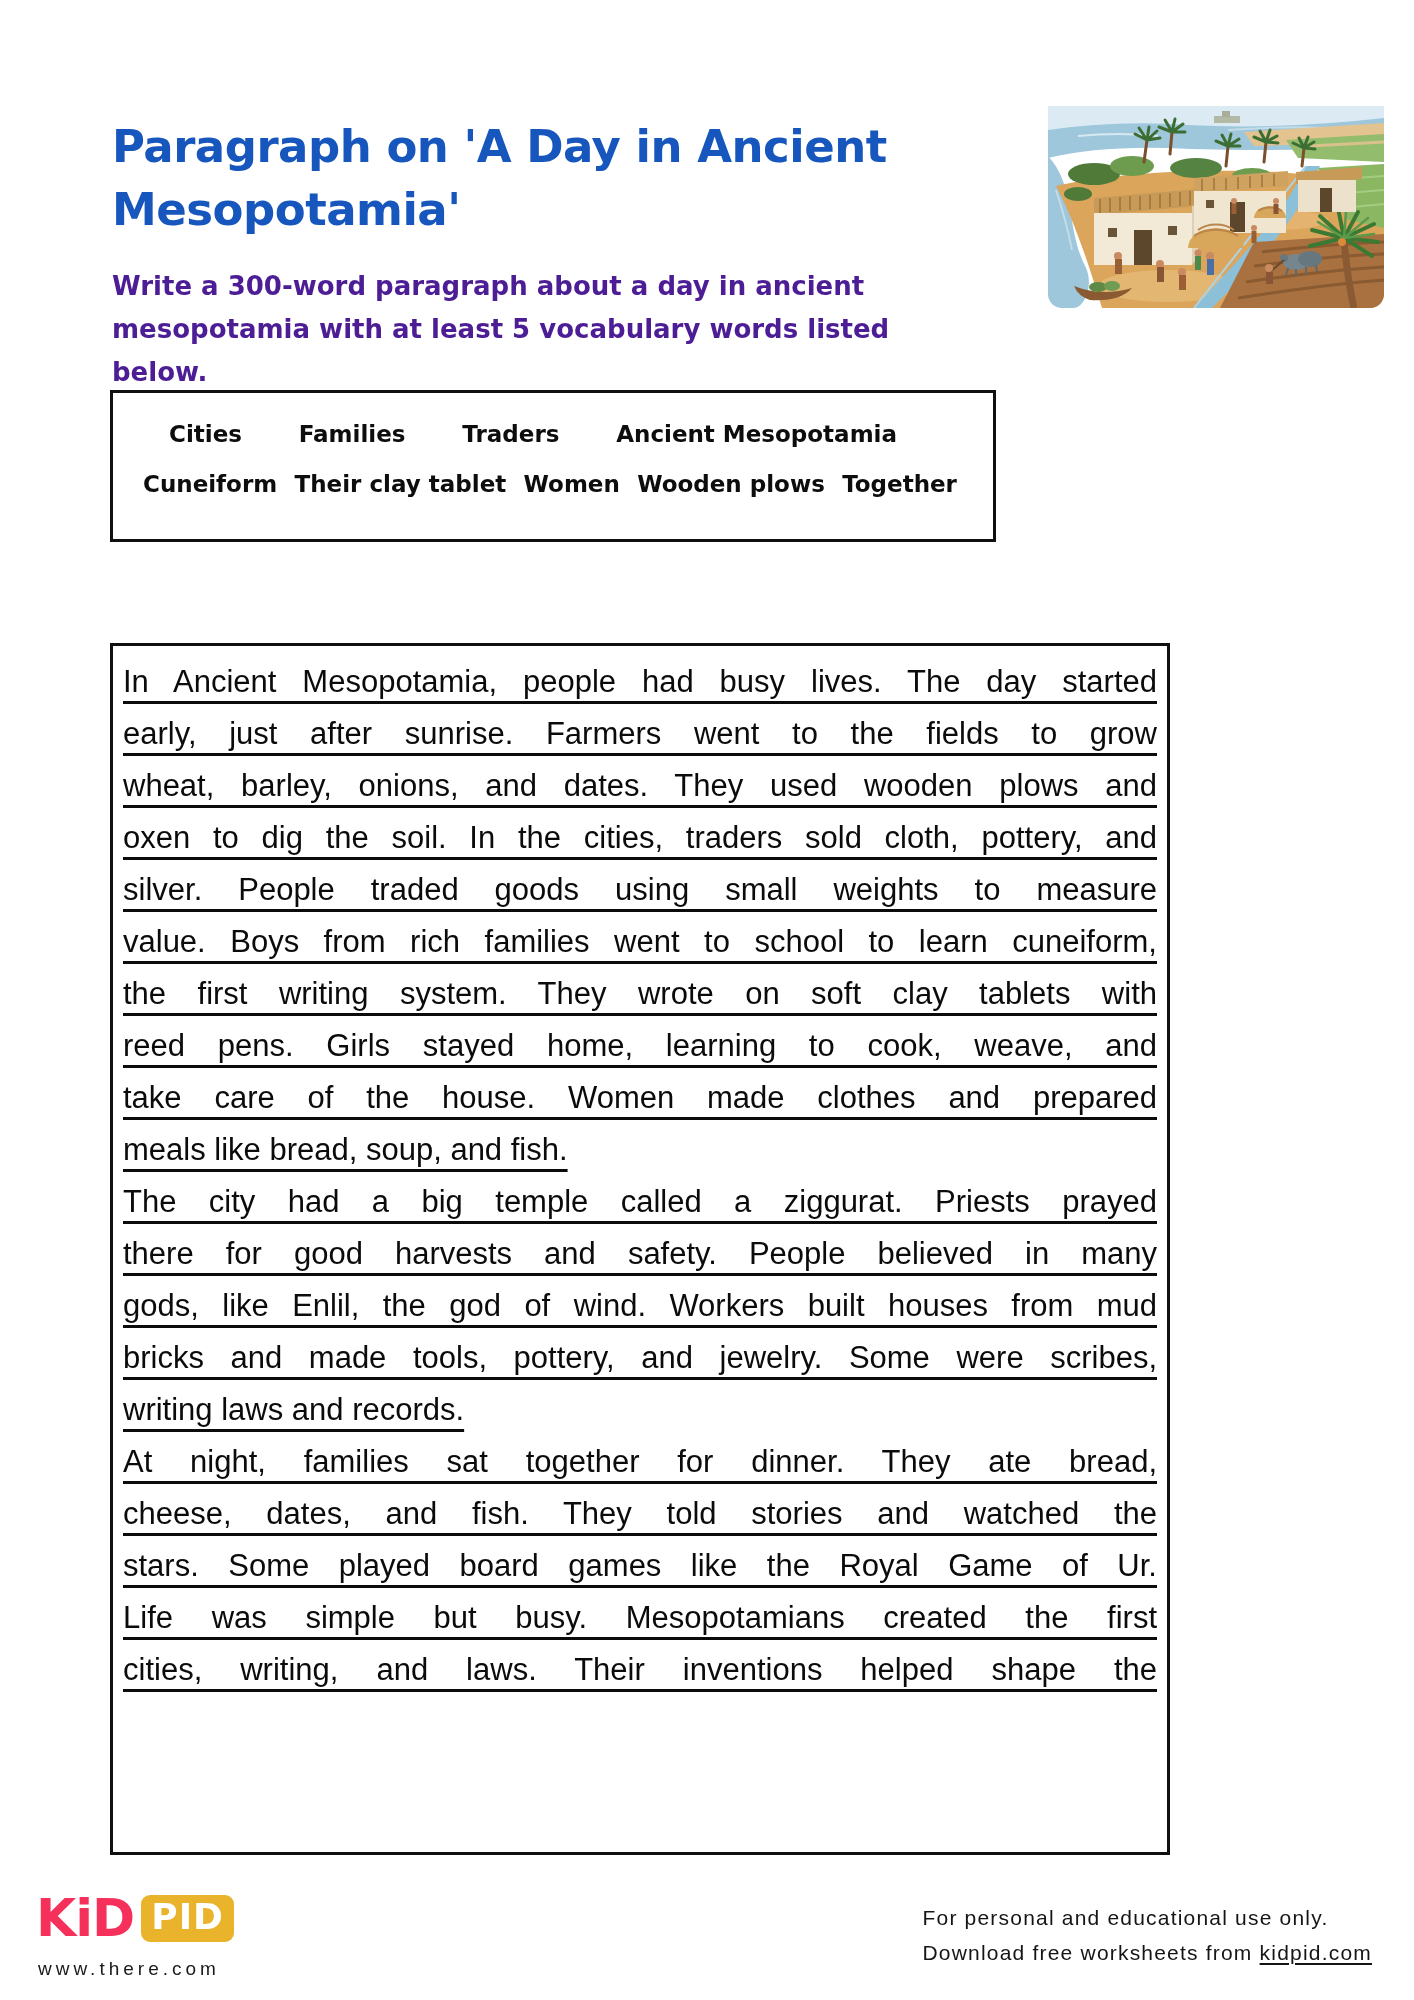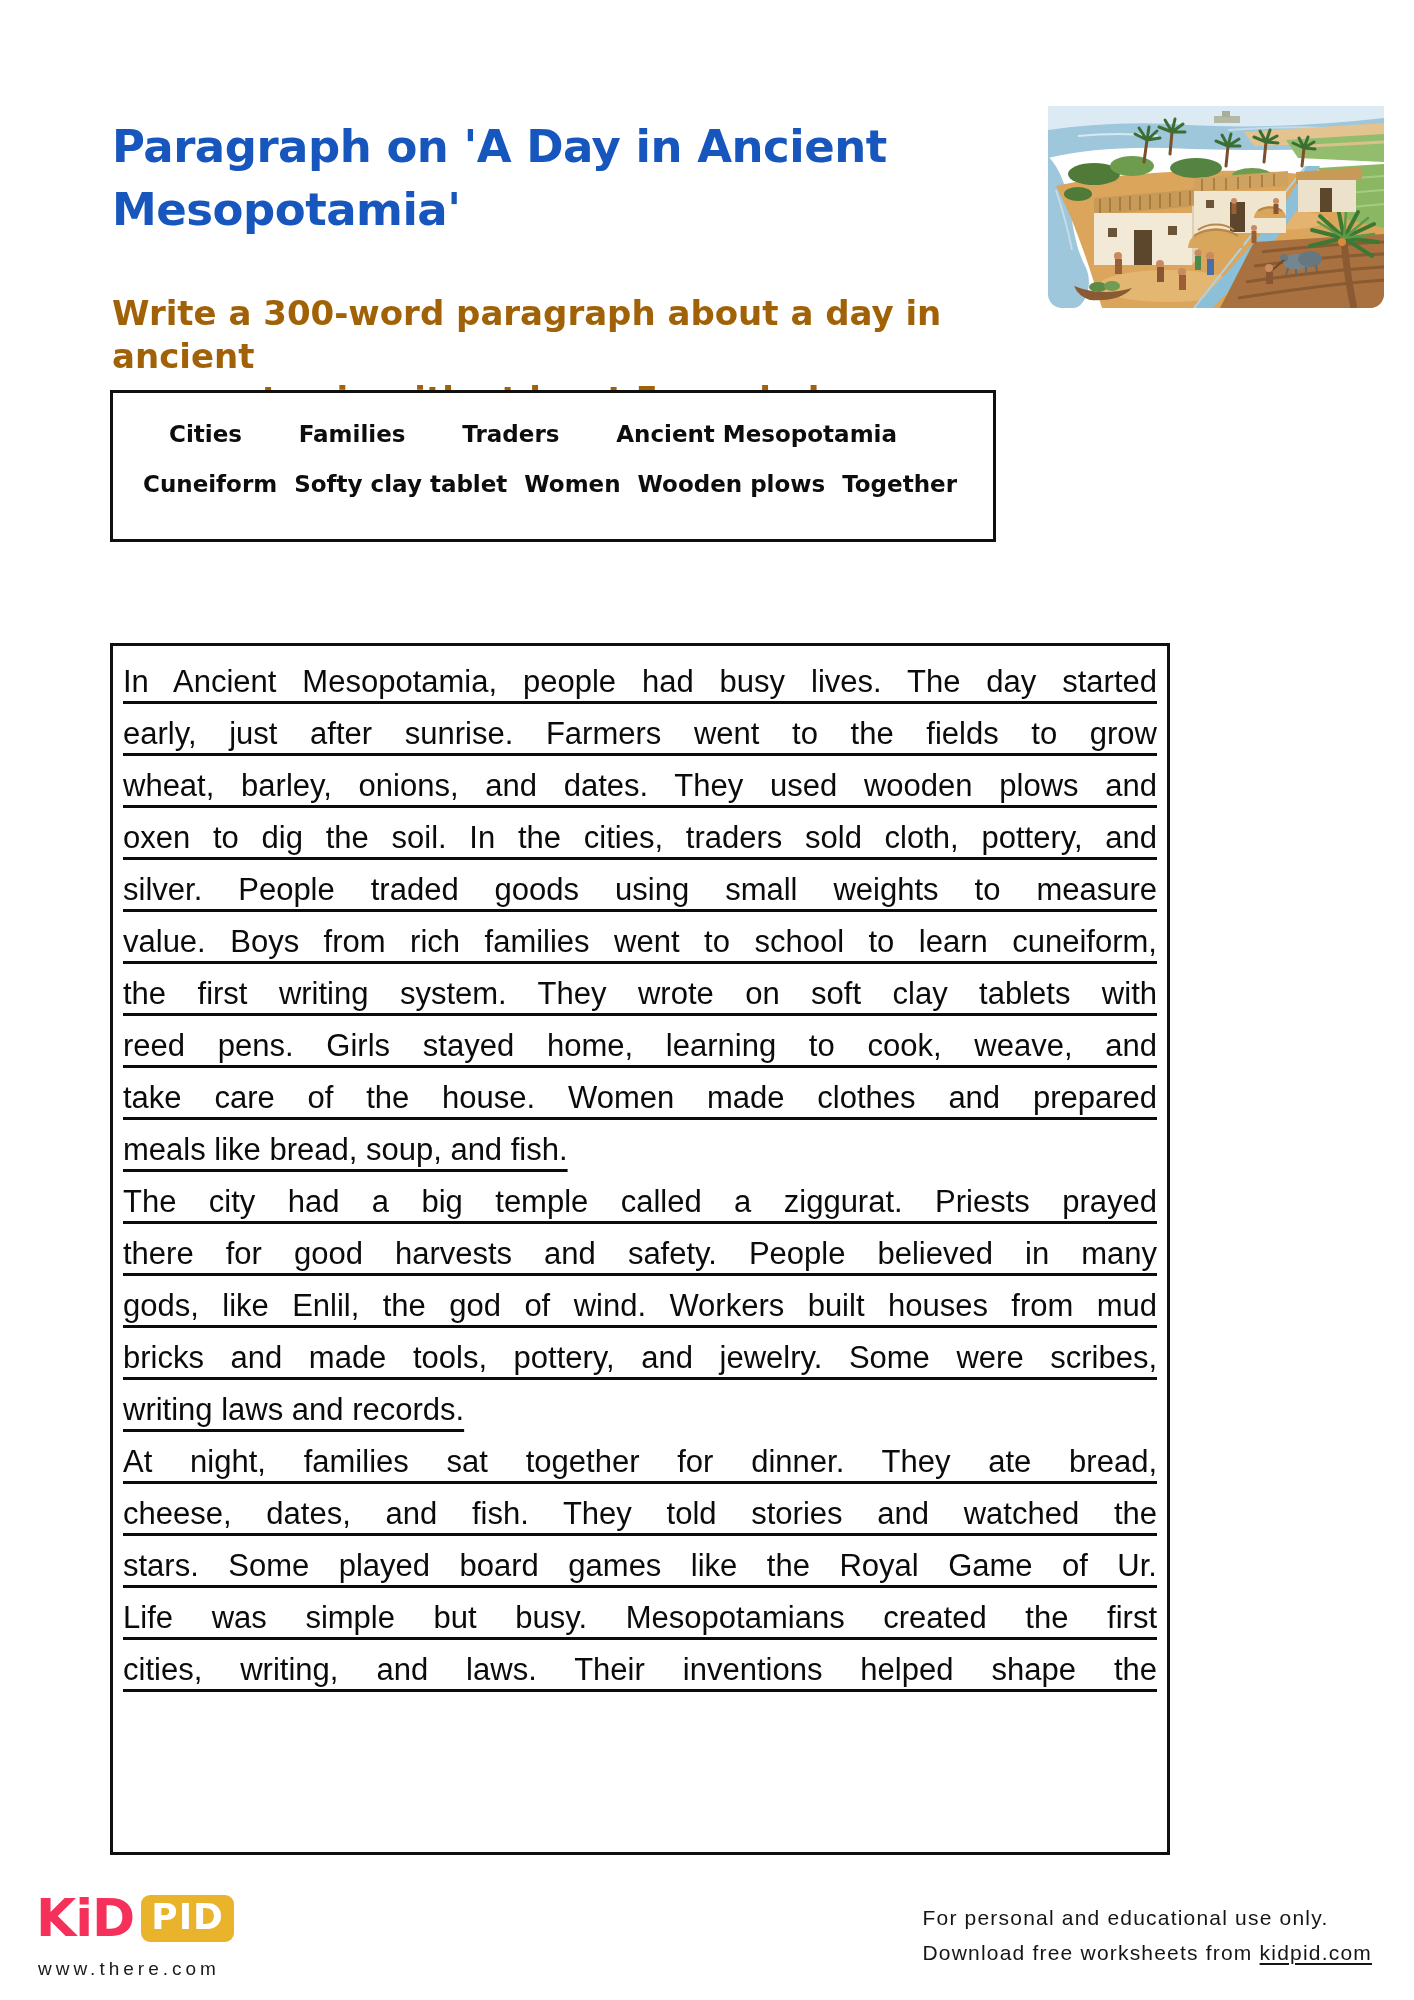--- a/index.html
+++ b/index.html
@@ -11,23 +11,23 @@
 
   
   .title {
     position:absolute; left:112px; top:115px; width:900px;
     font-family:"DejaVu Sans", sans-serif;
     font-weight:bold; font-size:45px; line-height:63px;
     color:#1656bd; letter-spacing:-0.5px;
   }
   .title-line { display:block; }
   .subtitle {
-    position:absolute; left:112px; top:292px; width:860px;
+    position:absolute; left:112px; top:265px; width:860px;
     font-family:"DejaVu Sans", sans-serif;
-    font-weight:bold; font-size:34px; line-height:43px; color:#a16207;
+    font-weight:bold; font-size:26px; line-height:43px; color:#4c1d95;
   }
   .subtitle-line { display:block; }
 
   
   .illustration {
     position:absolute; left:1048px; top:90px; width:336px; height:218px;
   }
   .illustration svg { display:block; }
 
   
@@ -252,21 +252,21 @@
 
 <div class="vocab-box">
   <div class="vocab-row r1">
       <span class="vocab-word">Cities</span>
       <span class="vocab-word">Families</span>
       <span class="vocab-word">Traders</span>
       <span class="vocab-word">Ancient Mesopotamia</span>
     </div>
   <div class="vocab-row r2">
       <span class="vocab-word">Cuneiform</span>
-      <span class="vocab-word">Softy clay tablet</span>
+      <span class="vocab-word">Their clay tablet</span>
       <span class="vocab-word">Women</span>
       <span class="vocab-word">Wooden plows</span>
       <span class="vocab-word">Together</span>
     </div>
 </div>
 
 <div class="essay-box">
     <div class="essay-line">In Ancient Mesopotamia, people had busy lives. The day started</div>
     <div class="essay-line">early, just after sunrise. Farmers went to the fields to grow</div>
     <div class="essay-line">wheat, barley, onions, and dates. They used wooden plows and</div>

